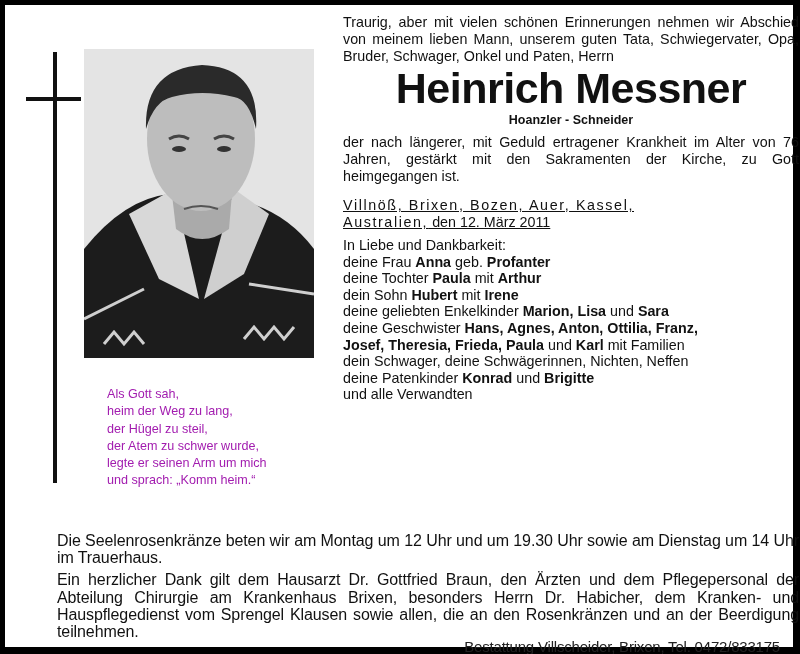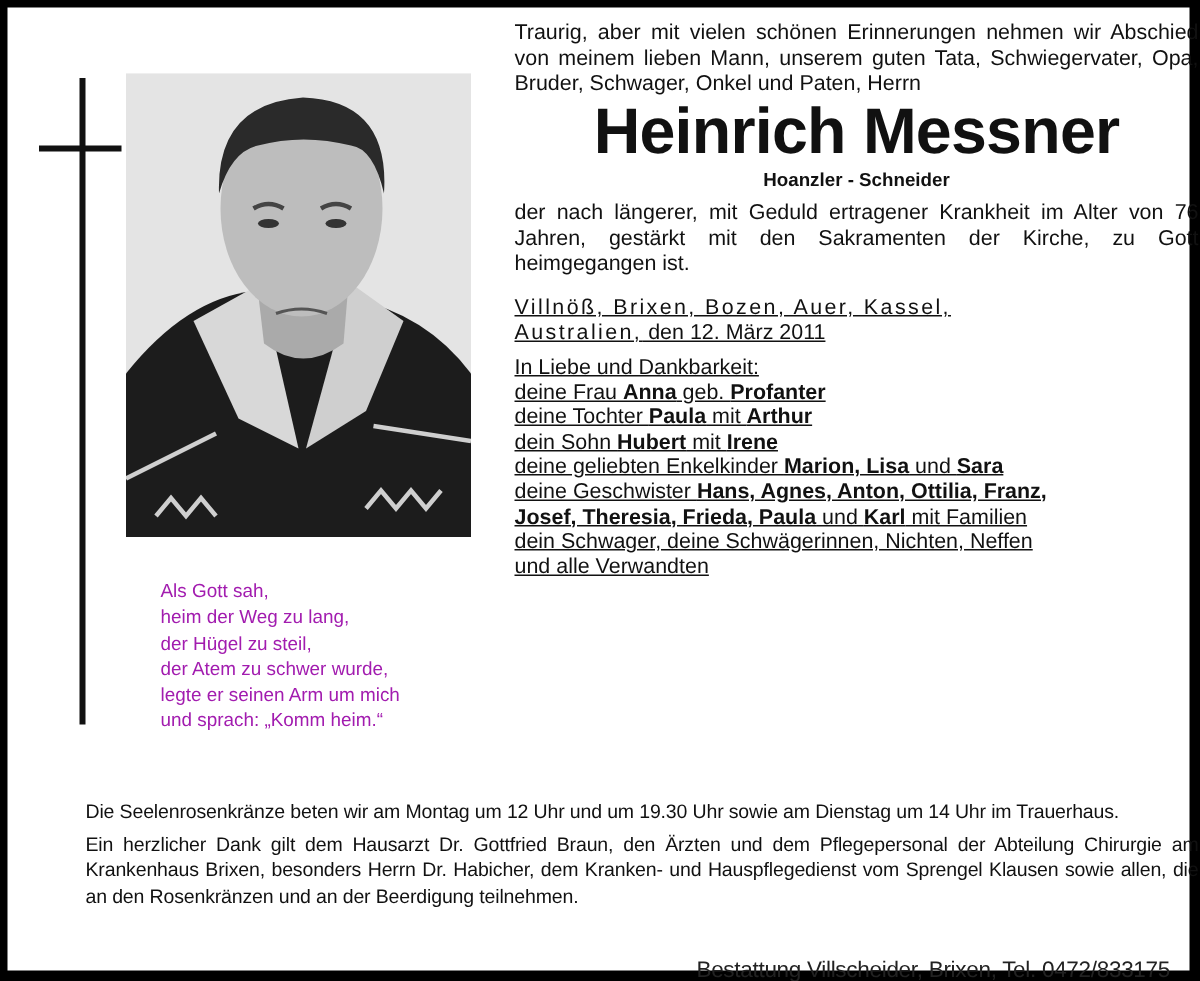--- a/index.html
+++ b/index.html
@@ -11,24 +11,24 @@
   .poem { position: absolute; left: 102px; top: 381px; font-size: 12.6px; line-height: 17.3px; color: #a21caf; }
   .poem div { white-space: nowrap; }
   .right { position: absolute; left: 338px; top: 9px; width: 456px; }
   .p { font-size: 14.3px; line-height: 17px; text-align: justify; margin: 0; }
   .p.last { text-align-last: left; }
   .name { font-family: "Liberation Sans", sans-serif; font-weight: bold; font-size: 43px; line-height: 44px; text-align: center; letter-spacing: -0.5px; margin-top: 1px; }
   .nick { font-weight: bold; font-size: 12.5px; text-align: center; margin-top: 3px; margin-bottom: 7px; }
   .gap { height: 6px; }
   .places { font-size: 14.3px; line-height: 17px; letter-spacing: 1.6px; text-decoration: underline; }
   .places .norm { letter-spacing: 0; }
-  .family { font-size: 14.3px; line-height: 16.6px; text-decoration: underline; }
+  .family { font-size: 14.3px; line-height: 16.6px; }
   .family b { font-weight: bold; }
   .bottom { position: absolute; left: 52px; top: 527px; width: 742px; }
-  .bp { font-size: 13px; line-height: 17.2px; text-align: justify; margin: 0; letter-spacing: -0.1px; }
+  .bp { font-size: 16px; line-height: 17.2px; text-align: justify; margin: 0; letter-spacing: -0.1px; }
   .undertaker { position: absolute; right: 13px; top: 633px; font-size: 15px; color: #222; letter-spacing: -0.2px; }
 </style>
 </head>
 <body>
 
 <div class="card">
   <div class="cross-v"></div>
   <div class="cross-h"></div>
 
   <div class="photo" title="Portrait photo of Heinrich Messner">
@@ -86,20 +86,21 @@
     <div class="family">
       <div>In Liebe und Dankbarkeit:</div>
       <div id="family-lines">
           <div><span>deine Frau </span><b>Anna</b><span> geb. </span><b>Profanter</b></div>
           <div><span>deine Tochter </span><b>Paula</b><span> mit </span><b>Arthur</b></div>
           <div><span>dein Sohn </span><b>Hubert</b><span> mit </span><b>Irene</b></div>
           <div><span>deine geliebten Enkelkinder </span><b>Marion, Lisa</b><span> und </span><b>Sara</b></div>
           <div><span>deine Geschwister </span><b>Hans, Agnes, Anton, Ottilia, Franz,</b></div>
           <div><b>Josef, Theresia, Frieda, Paula</b><span> und </span><b>Karl</b><span> mit Familien</span></div>
           <div><span>dein Schwager, deine Schwägerinnen, Nichten, Neffen</span></div>
+          <div><span>deine Patenkinder </span><b>Konrad</b><span> und </span><b>Brigitte</b></div>
           <div><span>und alle Verwandten</span></div>
         </div>
     </div>
   </div>
 
   <div class="bottom">
     <p class="bp last">Die Seelenrosenkränze beten wir am Montag um 12 Uhr und um 19.30 Uhr sowie am Dienstag um 14 Uhr im Trauerhaus.</p>
     <div style="height:5px"></div>
     <p class="bp last">Ein herzlicher Dank gilt dem Hausarzt Dr. Gottfried Braun, den Ärzten und dem Pflegepersonal der Abteilung Chirurgie am Krankenhaus Brixen, besonders Herrn Dr. Habicher, dem Kranken- und Hauspflegedienst vom Sprengel Klausen sowie allen, die an den Rosenkränzen und an der Beerdigung teilnehmen.</p>
   </div>

